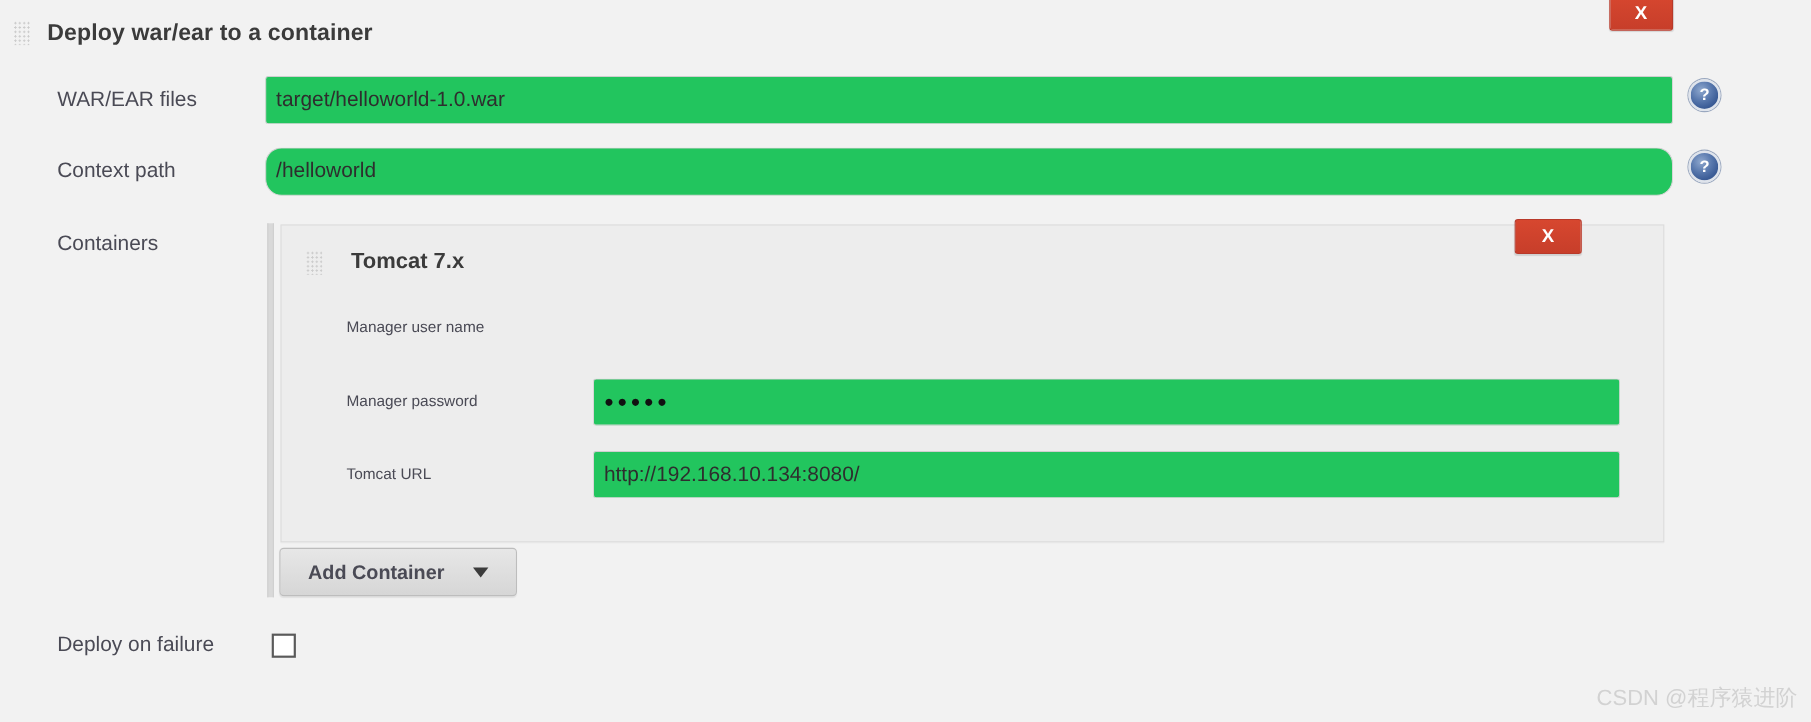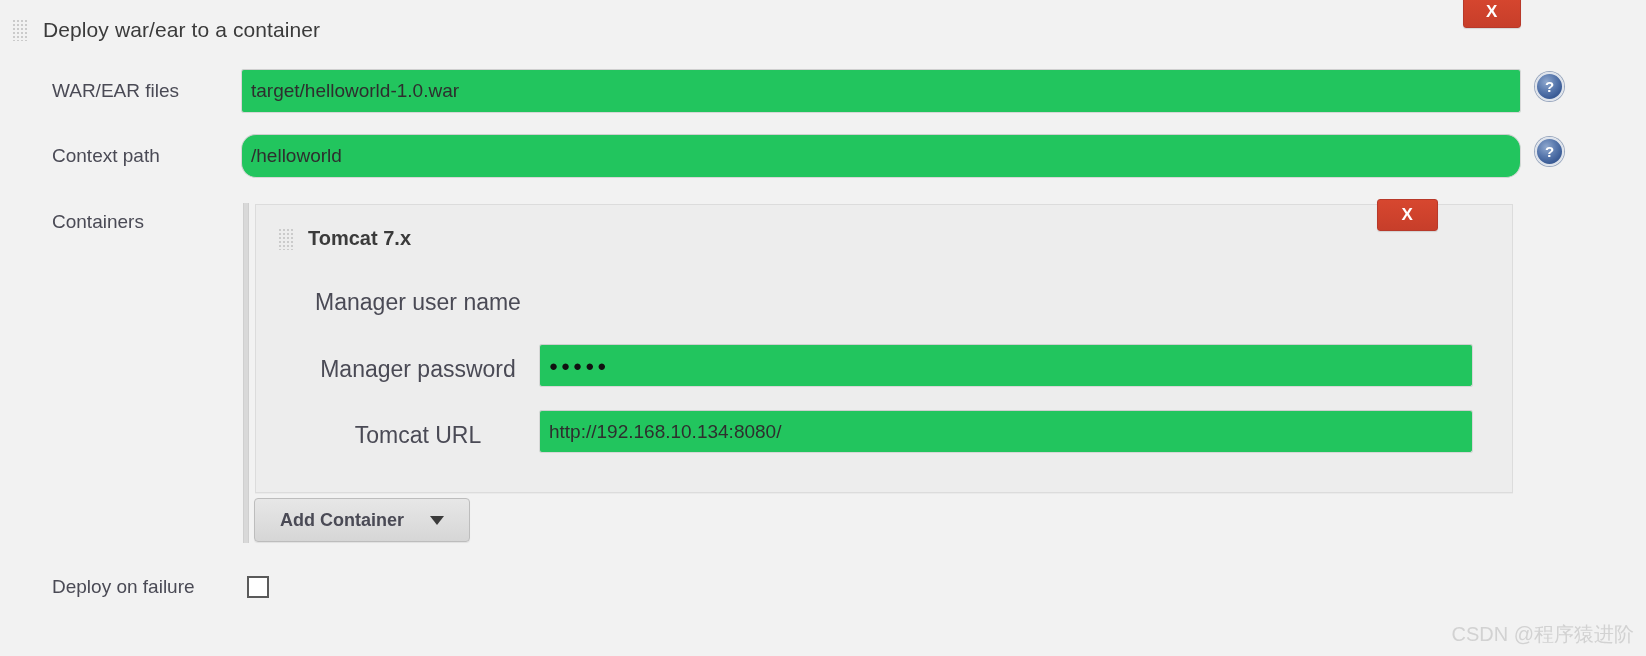--- a/index.html
+++ b/index.html
@@ -64,21 +64,21 @@
   .title-row {
     position: absolute;
     left: 12px;
     top: 18px;
     display: flex;
     align-items: center;
     gap: 16px;
   }
   .title-text {
     font-size: 21px;
-    font-weight: normal;
+    font-weight: bold;
     color: #3b3b3b;
     letter-spacing: .1px;
   }
 
   .outer-label {
     position: absolute;
     font-size: 19px;
     color: #4a4a55;
     white-space: nowrap;
   }
@@ -123,34 +123,34 @@
     box-sizing: border-box;
     box-shadow: 0 1px 0 rgba(0,0,0,.03);
   }
 
   .panel-title-row {
     position: absolute;
     left: 22px;
     top: 22px;
     display: flex;
     align-items: center;
-    gap: 15px;
+    gap: 26px;
   }
   .panel-title-text {
     font-size: 20px;
     font-weight: bold;
     color: #3b3b3b;
   }
 
   .inner-label {
     position: absolute;
-    font-size: 23px;
+    font-size: 14px;
     color: #4a4a55;
     white-space: nowrap;
-    text-align: center;
+    text-align: left;
   }
 
   .dots {
     letter-spacing: 3px;
     font-size: 15px;
     color: #111;
     line-height: 1;
   }
 
   .addbtn {

